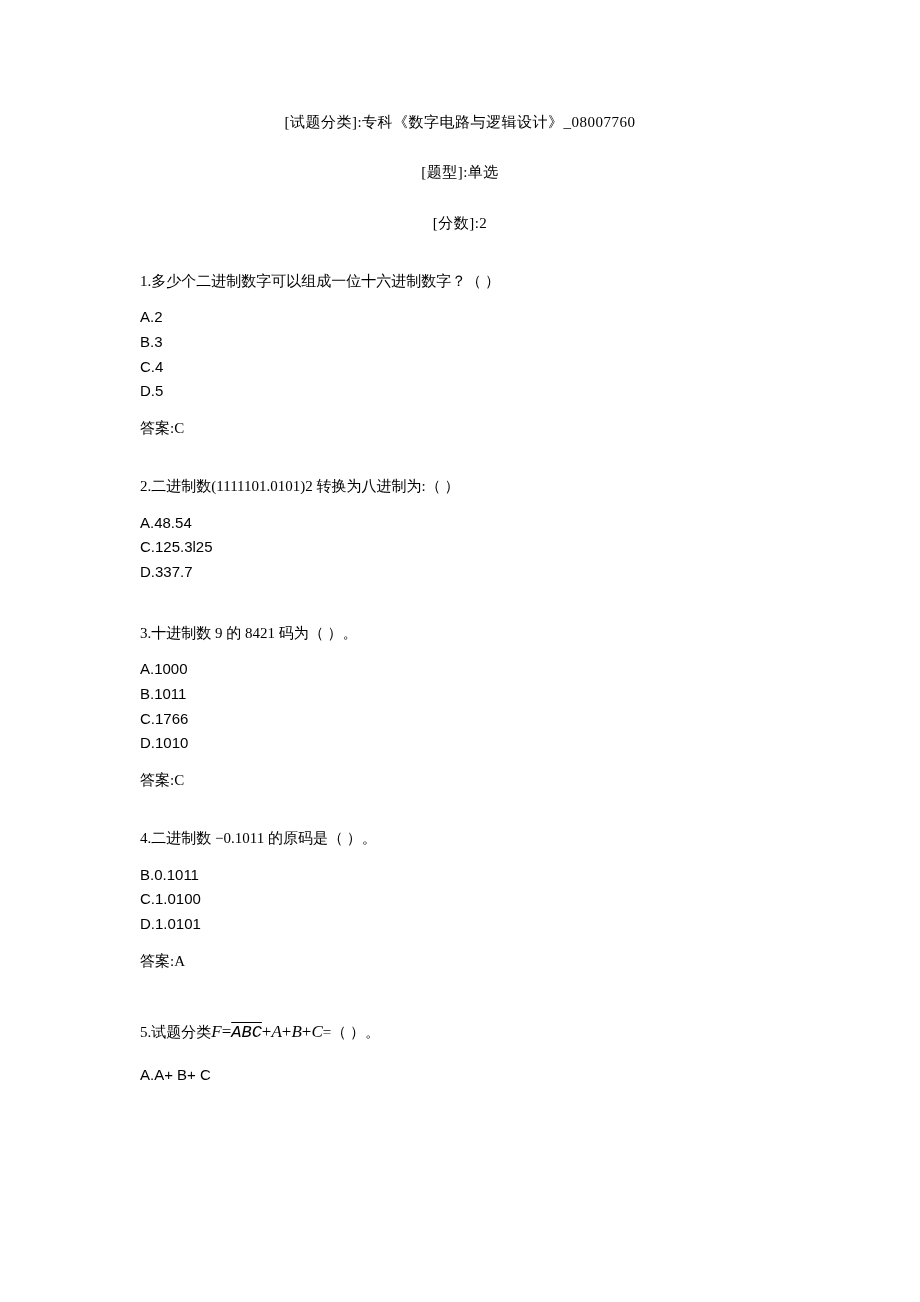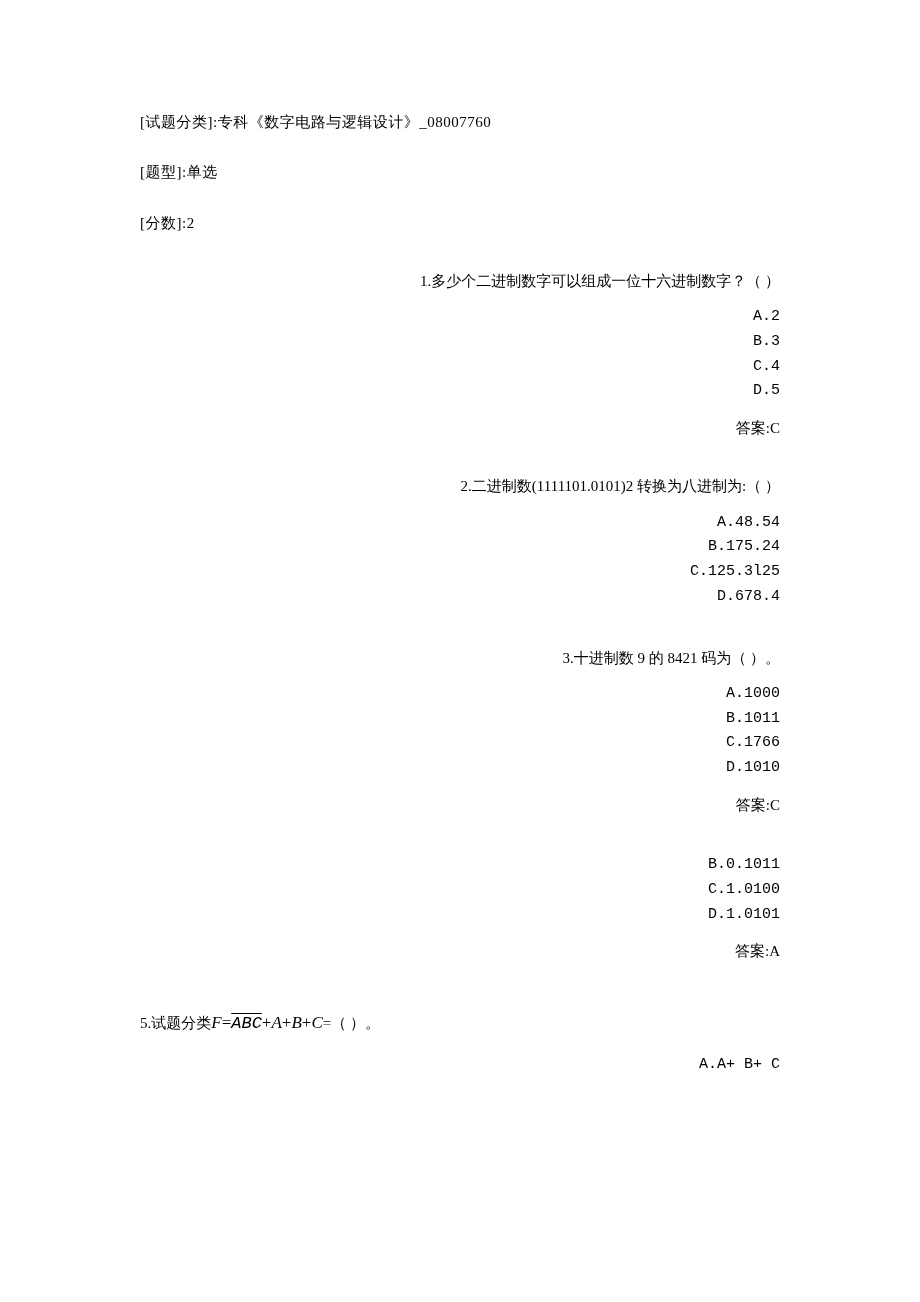--- a/index.html
+++ b/index.html
@@ -6,25 +6,25 @@
     body {
       background: #ffffff;
       font-family: "SimSun", "宋体", "Times New Roman", serif;
       font-size: 15px;
       color: #000;
       width: 920px;
       min-height: 1302px;
       padding: 112px 140px 60px 140px;
       line-height: 1.35;
     }
-    .meta-line { margin-bottom: 30px; letter-spacing: 0.5px; }
-    .question-block { margin-bottom: 38px; text-align: right; }
+    .meta-line { margin-bottom: 30px; letter-spacing: 0.5px; text-align: center; }
+    .question-block { margin-bottom: 38px; }
     .q-text { margin-bottom: 14px; }
     .options { margin-bottom: 14px; }
-    .option { line-height: 1.65; font-family: Liberation Mono, monospace; }
+    .option { line-height: 1.65; font-family: Liberation Sans, sans-serif; }
     .answer { }
     .formula { font-style: italic; font-family: "Times New Roman", serif; }
     .overline { text-decoration: overline; font-family: Liberation Mono, monospace; }
     .q5 .q-text { display: flex; align-items: baseline; flex-wrap: wrap; }
     .q5 .fpart { font-size: 17px; }
   </style>
 </head>
 <body>
 
 <div class="meta-line">
@@ -53,42 +53,44 @@
     <span>答案:</span><span>C</span>
   </div>
 </div>
 
 <div class="question-block">
   <div class="q-text">
     <span>2.</span><span>二进制数(1111101.0101)2 转换为八进制为:（      ）</span>
   </div>
   <div class="options">
     <div class="option"><span>A.</span><span>48.54</span></div>
-    <div class="option"><span>B.</span><span>175.24</span></div>
     <div class="option"><span>C.</span><span>125.3l25</span></div>
-    <div class="option"><span>D.</span><span>678.4</span></div>
+    <div class="option"><span>D.</span><span>337.7</span></div>
   </div>
 </div>
 
 <div class="question-block">
   <div class="q-text">
     <span>3.</span><span>十进制数 9 的 8421 码为（        ）。</span>
   </div>
   <div class="options">
     <div class="option"><span>A.</span><span>1000</span></div>
     <div class="option"><span>B.</span><span>1011</span></div>
     <div class="option"><span>C.</span><span>1766</span></div>
     <div class="option"><span>D.</span><span>1010</span></div>
   </div>
   <div class="answer">
     <span>答案:</span><span>C</span>
   </div>
 </div>
 
 <div class="question-block">
+  <div class="q-text">
+    <span>4.</span><span>二进制数 −0.1011 的原码是（        ）。</span>
+  </div>
   <div class="options">
     <div class="option"><span>B.</span><span>0.1011</span></div>
     <div class="option"><span>C.</span><span>1.0100</span></div>
     <div class="option"><span>D.</span><span>1.0101</span></div>
   </div>
   <div class="answer">
     <span>答案:</span><span>A</span>
   </div>
 </div>
 

